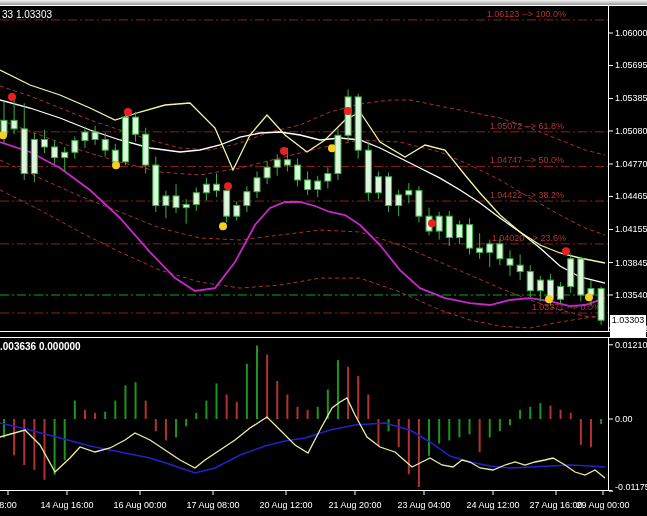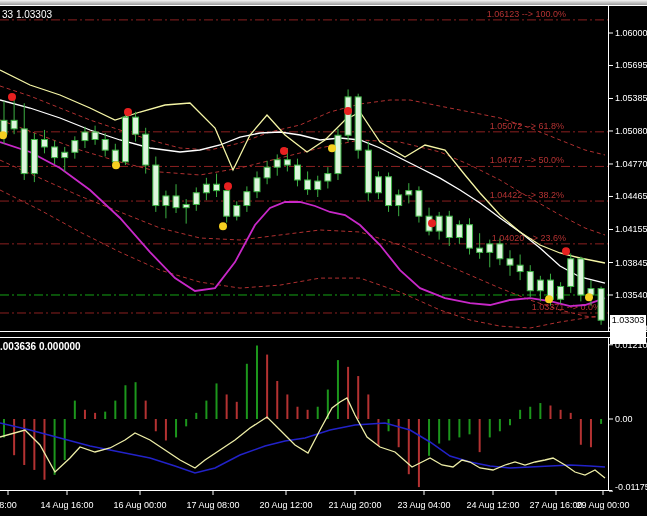--- a/index.html
+++ b/index.html
@@ -7,21 +7,21 @@
           font-family:"Liberation Sans",sans-serif;}
   #titlestrip{position:absolute;left:0;top:0;width:647px;height:5px;
           background:linear-gradient(#f2f2f2,#9a9a9a);z-index:3;}
   #chartsvg{position:absolute;left:0;top:0;z-index:1;}
   svg text{font:9px "Liberation Sans",sans-serif;}
   .info{position:absolute;color:#fff;font-size:10px;z-index:2;white-space:pre;}
   #ohlcinfo{left:2px;top:9px;}
   #indinfo{left:0px;top:341px;font-weight:bold;}
   #separator{position:absolute;left:0;top:331px;width:647px;height:7px;background:#000;
           border-top:1px solid #fff;border-bottom:1px solid #fff;box-sizing:border-box;z-index:2;}
-  #pricebox{position:absolute;left:610px;top:315px;width:36px;height:29px;background:#fff;
+  #pricebox{position:absolute;left:610px;top:315px;width:36px;height:23px;background:#fff;
           color:#000;font-size:9px;line-height:11px;text-align:center;z-index:3;}
 </style>
 </head>
 <body>
 
 <div id="screen">
   <div id="titlestrip"></div>
   <svg id="chartsvg" width="647" height="516">
       <defs>
         <clipPath id="up">

